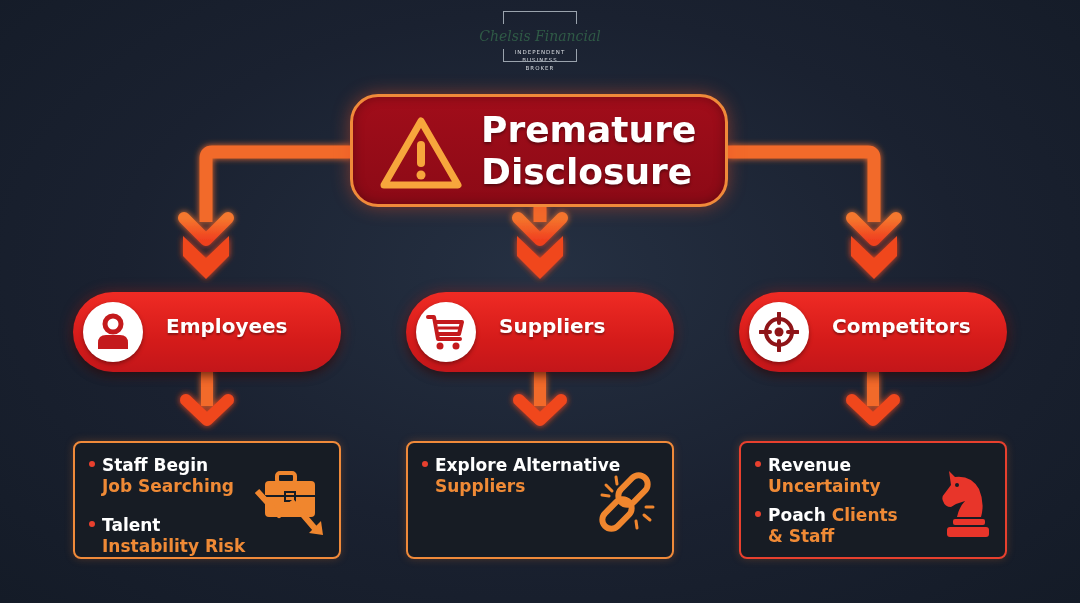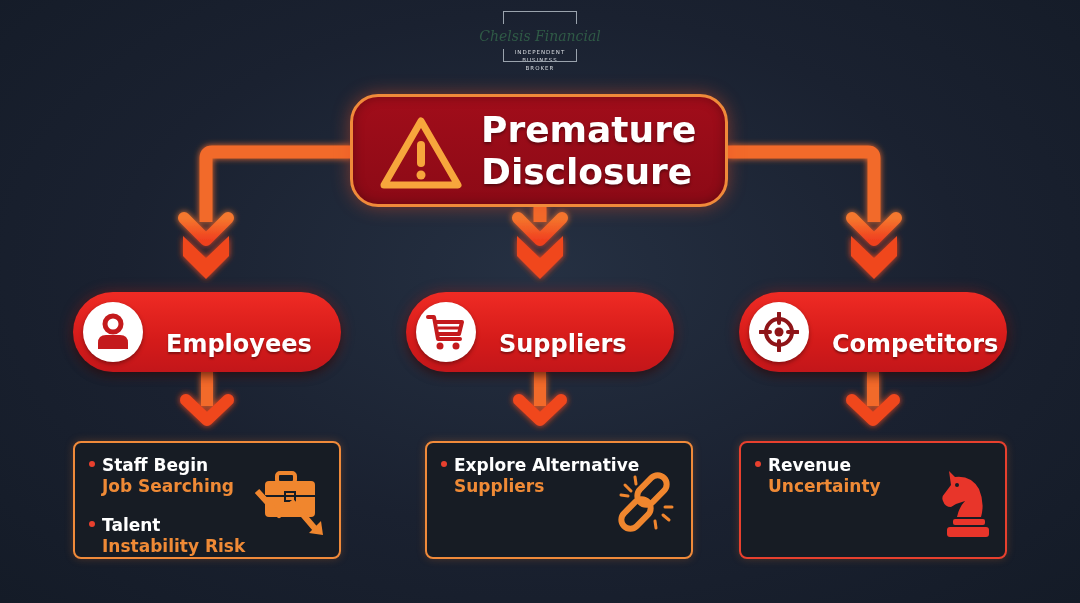--- a/index.html
+++ b/index.html
@@ -33,21 +33,21 @@
 
   
   .pill {
     height:80px; width:268px; box-sizing:border-box; border-radius:40px;
     background: linear-gradient(180deg, #ef2b24 0%, #d51b1a 60%, #c3161a 100%);
     box-shadow: 0 4px 10px rgba(0,0,0,0.5), 0 0 14px rgba(230,40,30,0.35);
     top:292px;
   }
   .pill .circle { position:absolute; left:10px; top:10px; width:60px; height:60px; border-radius:50%; background:#fff; box-shadow:0 2px 4px rgba(0,0,0,0.35); }
   .pill .circle svg { position:absolute; left:10px; top:10px; }
-  .pill .label { position:absolute; left:93px; top:22px; font-weight:bold; font-size:24px; color:#fff; text-shadow:0 2px 2px rgba(0,0,0,0.35); white-space:nowrap;margin-top:16px; }
+  .pill .label { position:absolute; left:93px; top:22px; font-weight:bold; font-size:20px; color:#fff; text-shadow:0 2px 2px rgba(0,0,0,0.35); white-space:nowrap; }
 
   
   .card {
     top:441px; width:268px; height:118px; box-sizing:border-box;
     background:#171c24; border:2px solid #f08a3a; border-radius:8px;
     box-shadow: 0 0 8px rgba(240,120,40,0.25);
   }
   .card.red { border-color:#e8402e; }
   .card .item { position:absolute; left:14px; }
   .card .line { font-weight:bold; font-size:17px; line-height:21px; white-space:nowrap; }
@@ -171,21 +171,21 @@
   <svg class="ic" style="left:178px; top:24px;" width="80" height="72" viewBox="0 0 80 72">
     <rect x="24" y="6" width="18" height="10" rx="3" fill="none" stroke="#f0862e" stroke-width="4"></rect>
     <rect x="12" y="14" width="50" height="36" rx="4" fill="#f0862e"></rect>
     <line x1="12" y1="29" x2="62" y2="29" stroke="#171c24" stroke-width="2"></line>
     <rect x="32" y="25" width="10" height="9" fill="none" stroke="#171c24" stroke-width="2"></rect>
     <path d="M4 24 L26 48 L40 36 L64 64" fill="none" stroke="#f0862e" stroke-width="6" stroke-linejoin="round"></path>
     <path d="M56 66 L70 68 L68 54 Z" fill="#f0862e"></path>
   </svg>
 </div>
 
-<div class="abs card" style="left:406px;margin-left:19px;">
+<div class="abs card" style="left:406px;">
   <div class="item" style="top:12px;">
     <div class="line w"><span class="dot"></span><span>Explore Alternative</span></div>
     <div class="line o indent">Suppliers</div>
   </div>
   <svg class="ic" style="left:186px; top:28px;" width="64" height="64" viewBox="0 0 64 64">
     <rect x="30" y="2" width="18" height="34" rx="9" transform="rotate(45 39 19)" fill="none" stroke="#f0862e" stroke-width="6"></rect>
     <rect x="14" y="26" width="18" height="34" rx="9" transform="rotate(45 23 43)" fill="none" stroke="#f0862e" stroke-width="6"></rect>
     <g stroke="#f0862e" stroke-width="3" stroke-linecap="round">
       <line x1="12" y1="14" x2="18" y2="20"></line>
       <line x1="8" y1="24" x2="15" y2="25"></line>
@@ -195,19 +195,23 @@
       <line x1="42" y1="50" x2="43" y2="57"></line>
     </g>
   </svg>
 </div>
 
 <div class="abs card red" style="left:739px;">
   <div class="item" style="top:12px;">
     <div class="line w"><span class="dot"></span><span>Revenue</span></div>
     <div class="line o indent">Uncertainty</div>
   </div>
+  <div class="item" style="top:62px;">
+    <div class="line w"><span class="dot"></span><span>Poach </span><span class="o">Clients</span></div>
+    <div class="line o indent">&amp; Staff</div>
+  </div>
   <svg class="ic" style="left:194px; top:20px;" width="56" height="80" viewBox="0 0 56 80">
     <path d="M14 8 L20 14 Q36 12 44 26 Q50 40 46 54 H22 Q24 44 30 38 Q22 40 16 44 Q10 44 8 38 Q6 34 10 30 L16 22 Z" fill="#e8352a"></path>
     <circle cx="22" cy="22" r="2" fill="#171c24"></circle>
     <rect x="18" y="56" width="32" height="6" rx="2" fill="#e8352a"></rect>
     <rect x="12" y="64" width="42" height="10" rx="3" fill="#e8352a"></rect>
   </svg>
 </div>
 
 </body></html>

